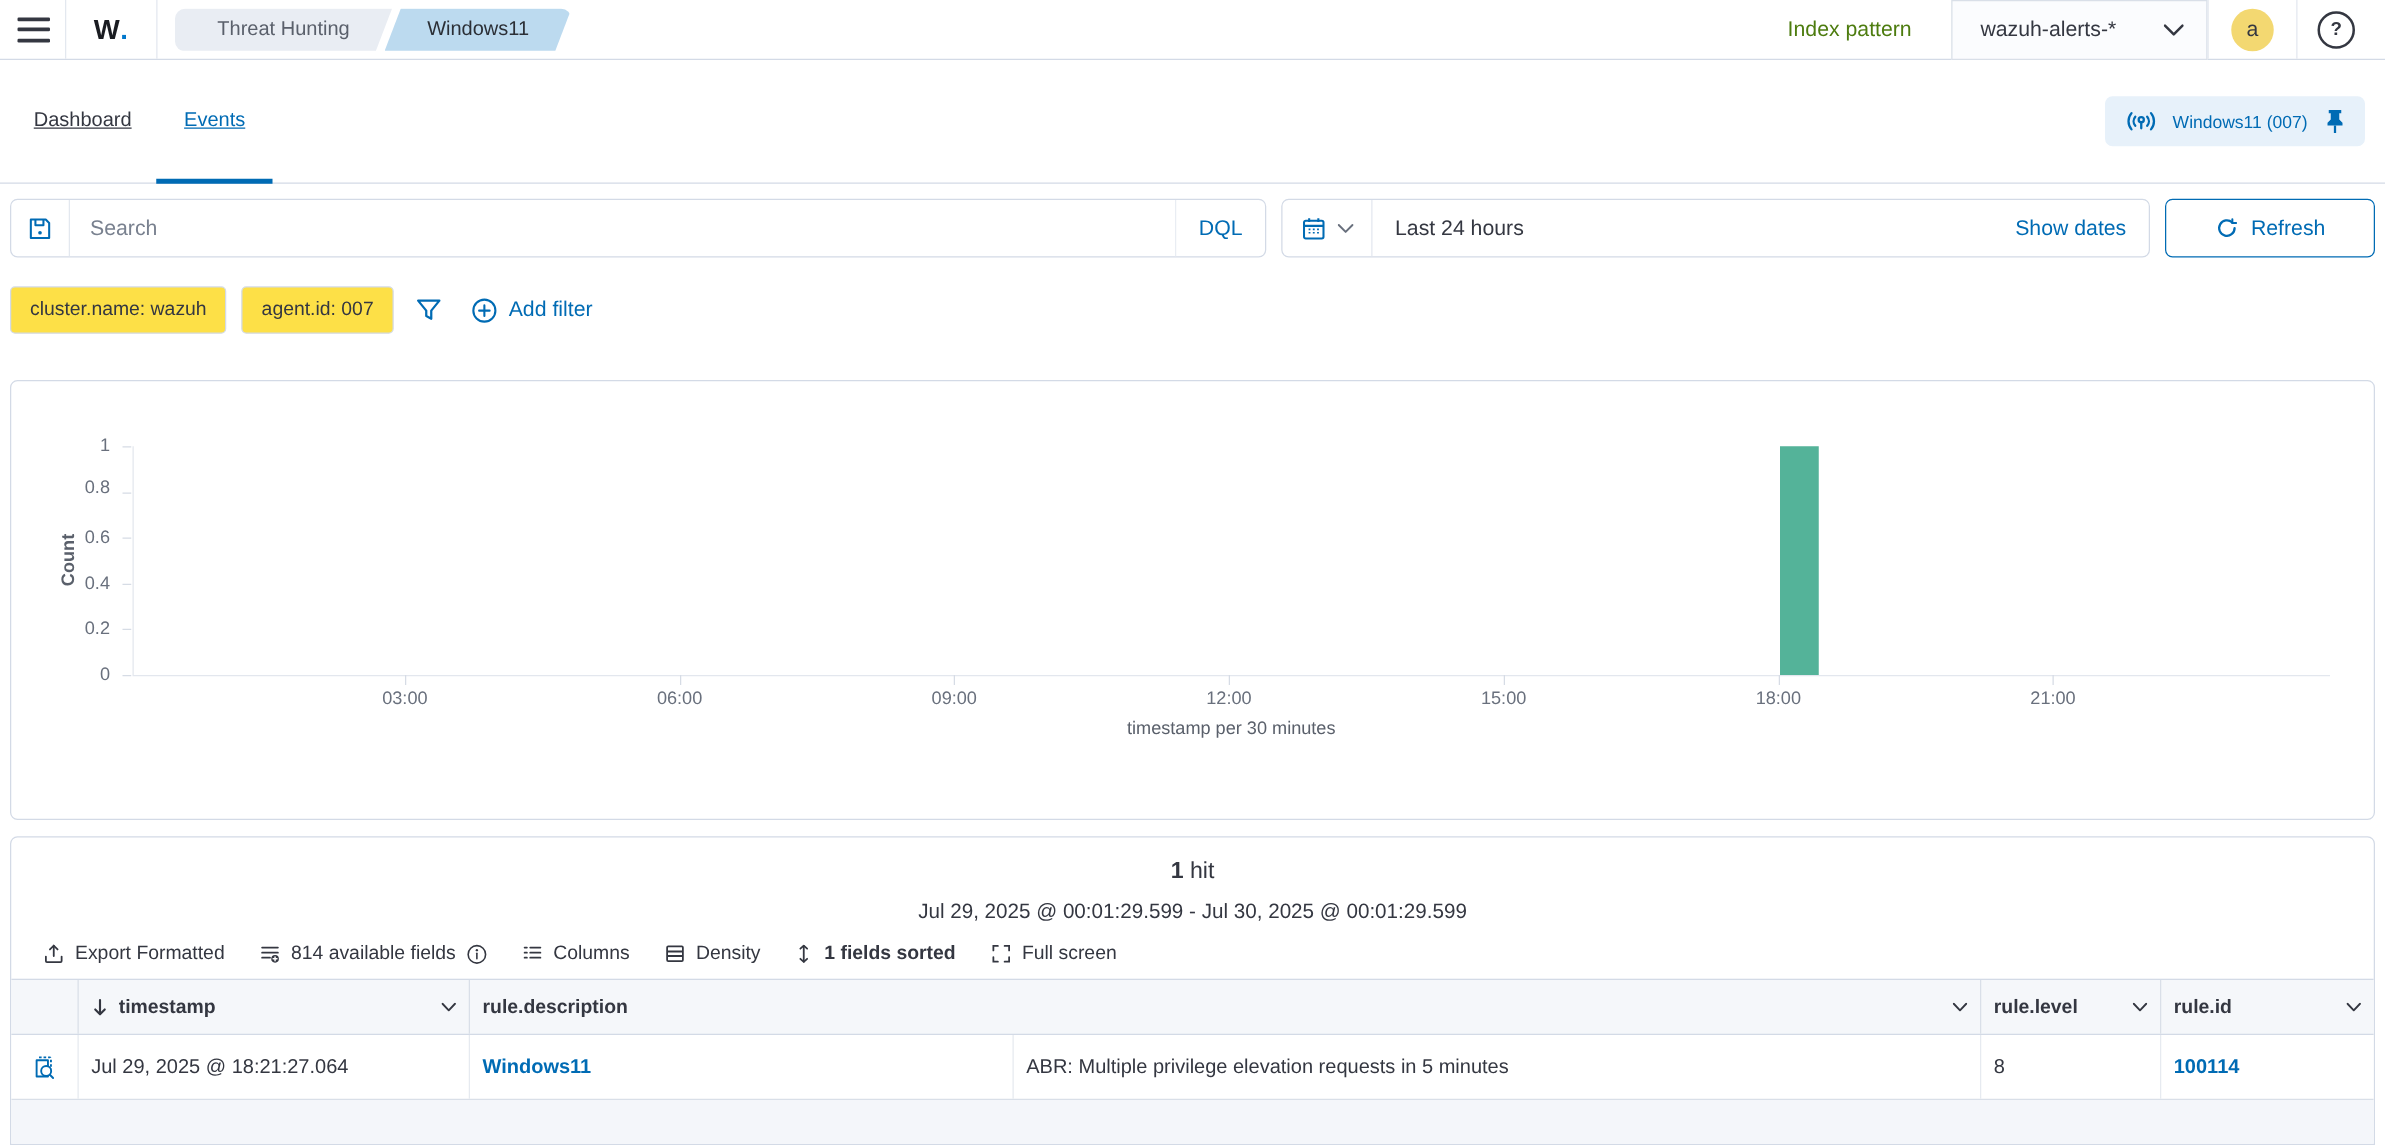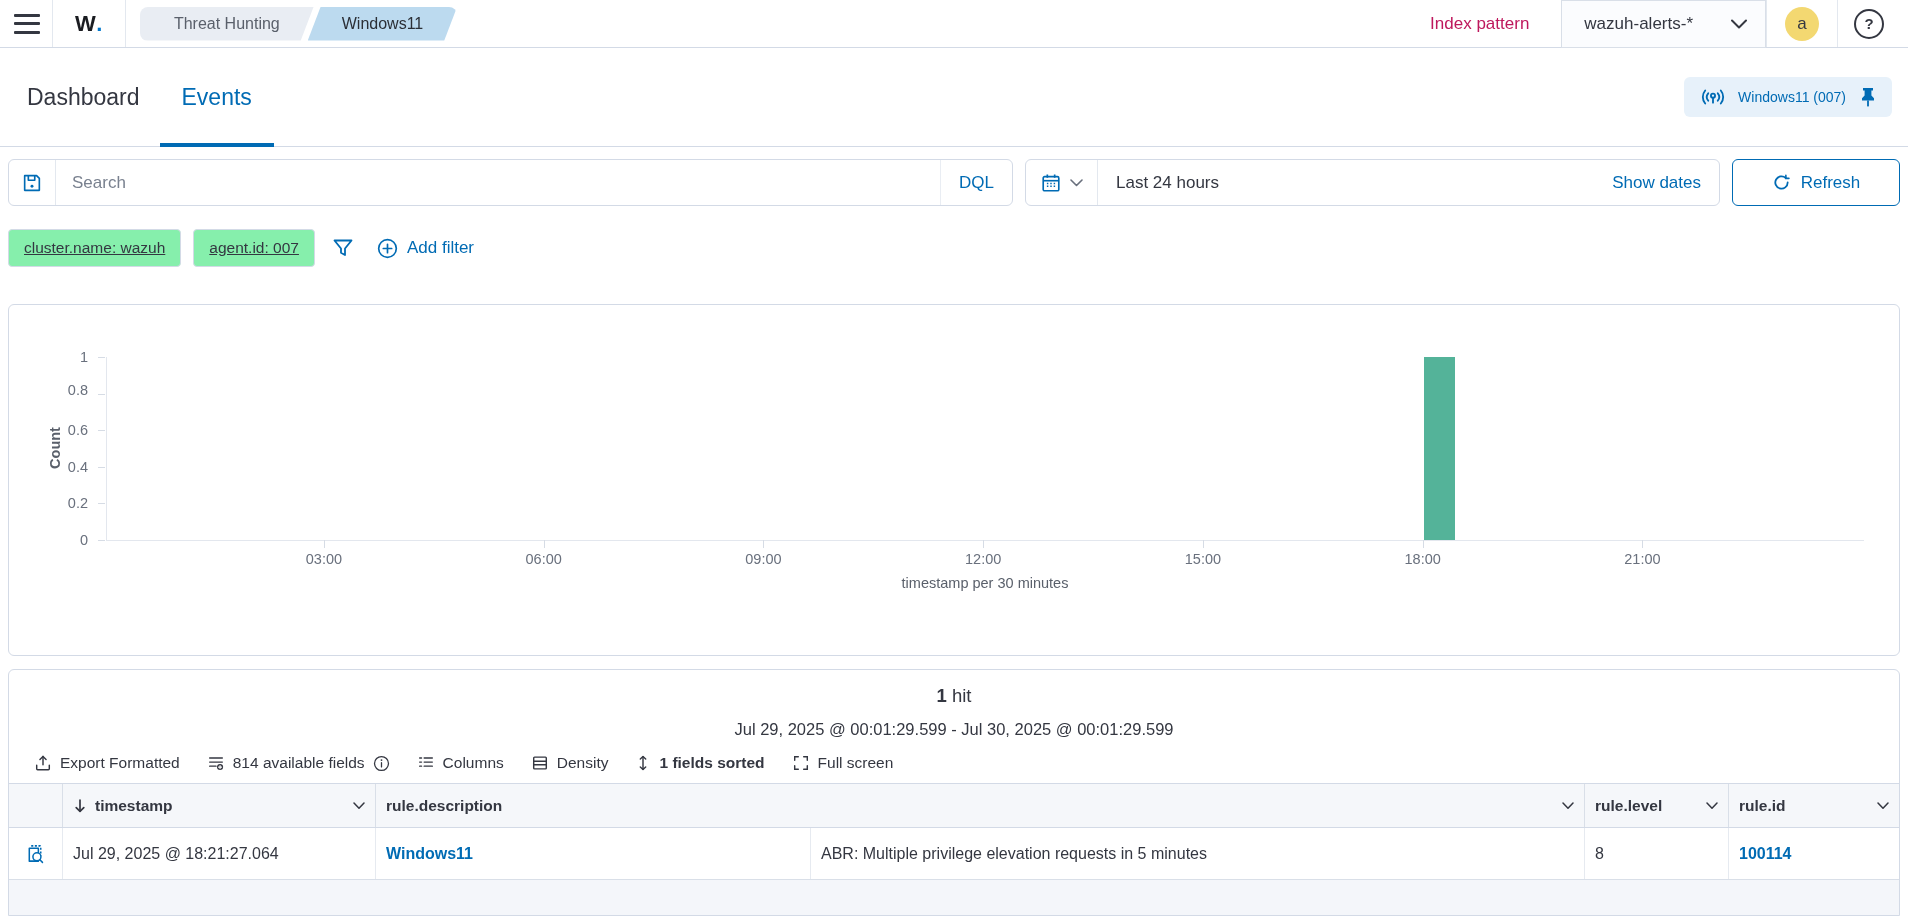--- a/index.html
+++ b/index.html
@@ -12,30 +12,30 @@
   .hdr-divider{width:1px;height:47px;background:#E3E8EF;}
   .logo{font-size:22px;font-weight:bold;color:#1a1c21;padding:0 22px;letter-spacing:.5px;}
   .logo b{color:#0077CC;}
   .breadcrumbs{display:flex;margin-left:14px;}
   .crumb{height:34px;display:flex;align-items:center;justify-content:center;font-size:16px;padding:0 34px;}
   .crumb.first{background:#E9EDF3;color:#5A606B;border-radius:8px 0 0 8px;
     clip-path:polygon(0 0,100% 0,calc(100% - 13px) 100%,0 100%);}
   .crumb.active{background:#BCDAEF;color:#2b2f36;margin-left:-6px;border-radius:0 8px 8px 0;
     clip-path:polygon(13px 0,100% 0,calc(100% - 13px) 100%,0 100%);}
   .hdr-right{margin-left:auto;display:flex;align-items:center;height:47px;}
-  .idx-label{font-size:17px;color:#be185d;margin-right:32px;}
+  .idx-label{font-size:17px;color:#4d7c0f;margin-right:32px;}
   .idx-select{height:46px;border:1px solid #D9DFE8;background:#FBFCFE;display:flex;align-items:center;
     gap:38px;padding:0 18px 0 22px;font-size:17px;cursor:pointer;}
   .avatar{width:34px;height:34px;border-radius:50%;background:#F3D871;display:flex;align-items:center;
     justify-content:center;font-size:17px;color:#343741;margin:0 18px;cursor:pointer;}
   .help-btn{width:26px;height:26px;border-radius:50%;border:2px solid #343741;display:flex;align-items:center;
     justify-content:center;font-size:15px;font-weight:bold;margin:0 10px 0 16px;cursor:pointer;}
   
   .nav-row{height:98px;border-bottom:1px solid #D3DAE6;display:flex;align-items:center;padding:0 16px 0 25px;}
-  .tab{height:98px;display:flex;align-items:center;font-size:23px;cursor:pointer;position:relative;}
+  .tab{height:98px;display:flex;align-items:center;font-size:16px;cursor:pointer;position:relative;text-decoration:underline;}
   .tab.dashboard{padding:0 2px;color:#343741;}
   .tab.events{margin-left:18px;padding:0 22px;color:#006BB4;font-weight:500;}
   .tab.events::after{content:"";position:absolute;left:0;right:0;bottom:-1px;height:4px;background:#006BB4;}
   .agent-chip{margin-left:auto;height:40px;background:#E7F1FA;border-radius:6px;display:flex;align-items:center;
     gap:12px;padding:0 14px 0 16px;color:#006BB4;font-size:14px;cursor:pointer;}
   
   .query-row{display:flex;align-items:center;margin:12px 8px 0 8px;gap:12px;}
   .search-group{flex:0 0 1005px;height:47px;border:1px solid #D3DAE6;border-radius:6px;background:#fff;
     display:flex;align-items:center;box-sizing:border-box;}
   .save-seg{width:46px;height:100%;display:flex;align-items:center;justify-content:center;
@@ -48,22 +48,22 @@
     display:flex;align-items:center;box-sizing:border-box;}
   .cal-seg{display:flex;align-items:center;gap:8px;padding:0 14px;height:100%;
     border-right:1px solid #E3E8EF;cursor:pointer;}
   .range-text{font-size:17px;padding-left:18px;color:#343741;}
   .show-dates{margin-left:auto;color:#006BB4;font-size:17px;padding-right:18px;cursor:pointer;}
   .refresh-btn{flex:0 0 168px;height:47px;border:1px solid #006BB4;border-radius:6px;background:#fff;
     color:#006BB4;font-size:17px;display:flex;align-items:center;justify-content:center;gap:10px;
     cursor:pointer;box-sizing:border-box;font-family:inherit;}
   
   .filter-row{display:flex;align-items:center;margin:22px 8px 0 8px;gap:12px;height:40px;}
-  .pill{height:38px;border:1px solid #D3DAE6;border-radius:4px;background:#86efac;display:flex;align-items:center;
-    padding:0 15px;font-size:15.5px;color:#343741;cursor:pointer;box-sizing:border-box;text-decoration:underline;}
+  .pill{height:38px;border:1px solid #D3DAE6;border-radius:4px;background:#fde047;display:flex;align-items:center;
+    padding:0 15px;font-size:15.5px;color:#343741;cursor:pointer;box-sizing:border-box;}
   .pill .x{margin-left:12px;color:#69707D;font-size:17px;cursor:pointer;}
   .funnel-wrap{display:flex;align-items:center;padding:0 4px;cursor:pointer;}
   .add-filter{display:flex;align-items:center;gap:9px;color:#006BB4;font-size:17px;cursor:pointer;margin-left:6px;}
   
   .chart-card{margin:36px 8px 0 8px;height:352px;border:1px solid #D3DAE6;border-radius:6px;background:#fff;
     position:relative;box-sizing:border-box;}
   #plot{position:absolute;inset:0;}
   .vaxis{position:absolute;width:1px;background:#E3E7EE;}
   .haxis{position:absolute;height:1px;background:#E3E7EE;}
   .ytick-label{position:absolute;left:19px;width:60px;text-align:right;font-size:14.5px;color:#69707D;line-height:18px;}

